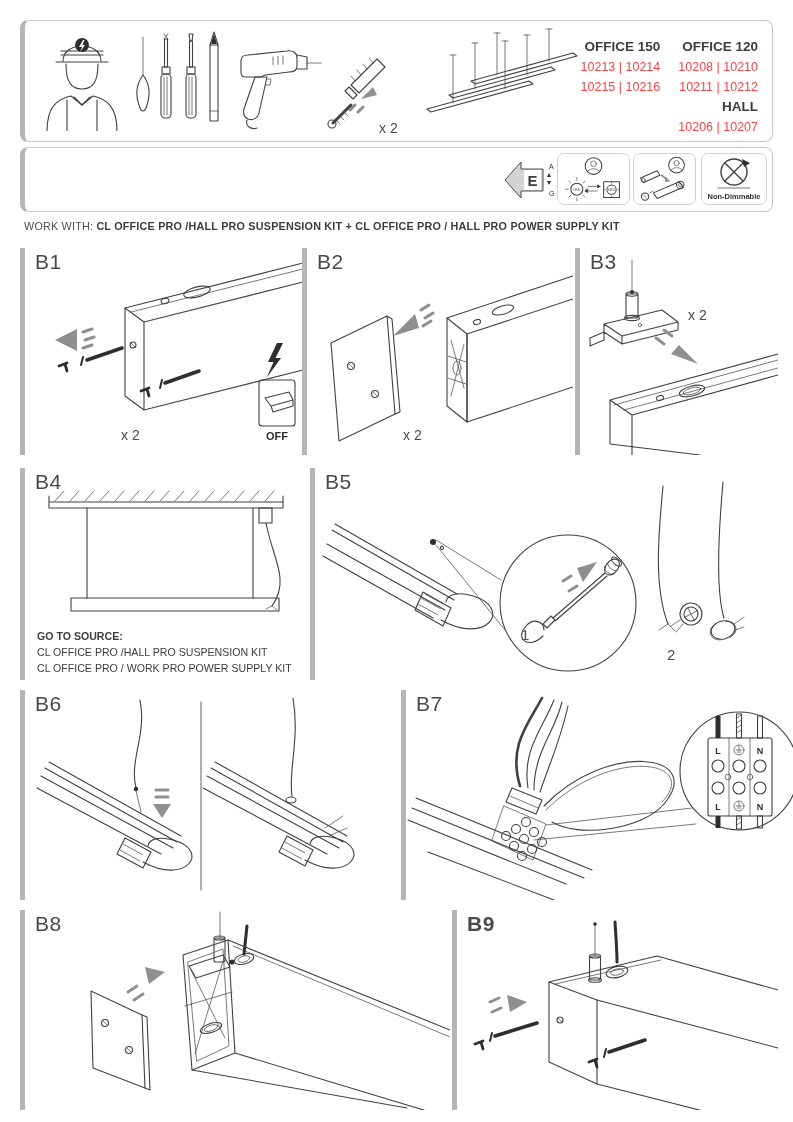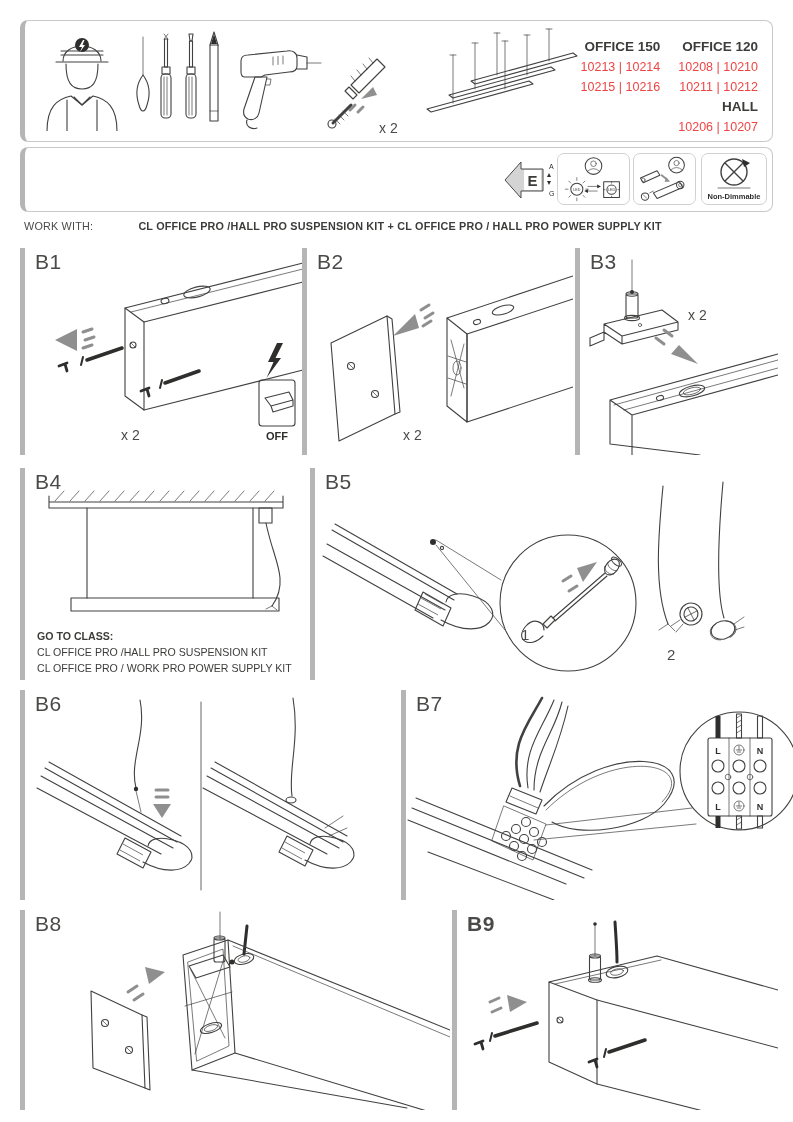--- a/index.html
+++ b/index.html
@@ -23,21 +23,21 @@
   text{font-family:"Liberation Sans",sans-serif;fill:#4a4a49;}
   .t14{font-size:14px;}
   .t15{font-size:15px;}
   .t11b{font-size:11px;font-weight:bold;fill:#2e2e2d;}
   .t8b{font-size:9px;font-weight:bold;fill:#2e2e2d;}
   .tled{font-size:4px;fill:#414140;}
   .statement{position:absolute;left:14px;top:13px;font-size:10.8px;font-weight:bold;letter-spacing:.2px;}
   .iconbox{position:absolute;border:1px solid #d2d2d2;border-radius:7px;background:#fff;box-sizing:border-box;}
   .workwith{position:absolute;left:24px;top:220px;font-size:10.8px;letter-spacing:.2px;}
   .workwith .pre{font-weight:400;color:#4a4a49;}
-  .workwith .kits{font-weight:700;margin-left:42px;}
+  .workwith .kits{font-weight:700;}
   .products{position:absolute;right:14px;top:16px;display:flex;gap:18px;text-align:right;justify-content:space-between;}
   .pcol{display:flex;flex-direction:column;}
   .pname{font-size:13.5px;font-weight:700;line-height:20px;}
   .pcode{font-size:12.5px;line-height:20px;color:#ef4444;}
   .manual{position:absolute;left:12px;top:160px;font-size:10.6px;line-height:16px;}
   .manual .mh{font-weight:700;}
   .ndlabel{position:absolute;left:0;right:0;bottom:3px;text-align:center;font-size:7.5px;font-weight:600;color:#2e2e2d;}
 </style>
 </head>
 <body>
@@ -248,21 +248,21 @@
   <svg width="282" height="155" viewBox="0 0 282 155">
     <path class="ln" d="M24,34 L258,34 M24,40 L258,40 M24,28 L24,40 M258,28 L258,40"></path>
     <path class="lnth" d="M30,33 l9,-10 M45,33 l9,-10 M60,33 l9,-10 M75,33 l9,-10 M90,33 l9,-10 M105,33 l9,-10 M120,33 l9,-10 M135,33 l9,-10 M150,33 l9,-10 M165,33 l9,-10 M180,33 l9,-10 M195,33 l9,-10 M210,33 l9,-10 M225,33 l9,-10 M240,33 l9,-10"></path>
     <rect class="ln" x="234" y="40" width="13" height="15"></rect>
     <path class="ln" d="M62,40 L62,130 M228,40 L228,130"></path>
     <rect class="ln" x="46" y="130" width="208" height="13"></rect>
     <path class="ln" d="M241,55 C246,80 254,95 255,110 C256,122 252,131 247,138"></path>
     <path class="lnth" d="M247,138 l-6,3 M247,138 l5,4"></path>
   </svg>
   <div class="manual">
-    <div class="mh">GO TO CLASS:</div>
+    <div class="mh">GO TO SOURCE:</div>
     <div>CL OFFICE PRO /HALL PRO SUSPENSION KIT</div>
     <div>CL OFFICE PRO / WORK PRO POWER SUPPLY KIT</div>
   </div>
 </div>
 
 <div class="panel" style="left:310px;top:468px;width:463px;height:212px;">
   <div class="plabel">B5</div>
   <svg width="463" height="212" viewBox="0 0 463 212">
     <path class="ln" d="M20,56 L142,126 M17,62 L139,132 M12,76 L130,142 M8,88 L118,150"></path>
     <path class="ln" d="M108,124 L136,140 L128,158 L100,142 Z"></path>

